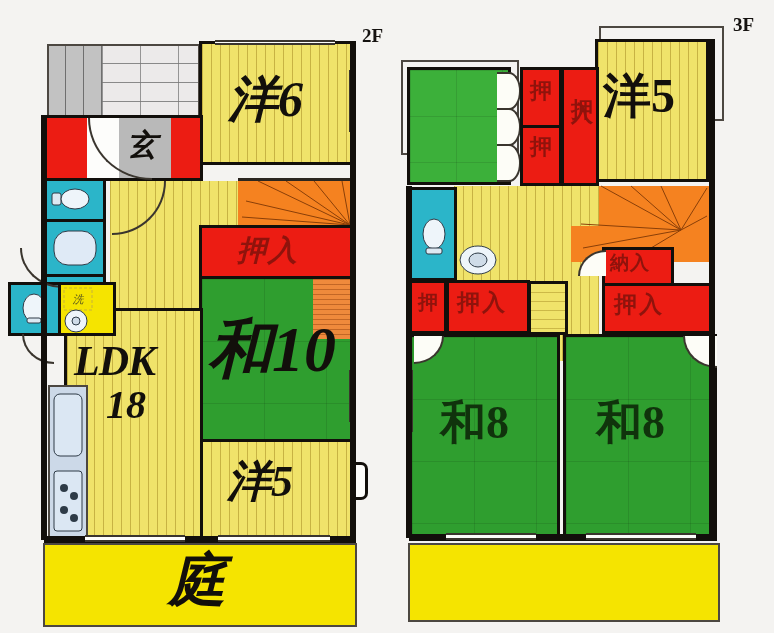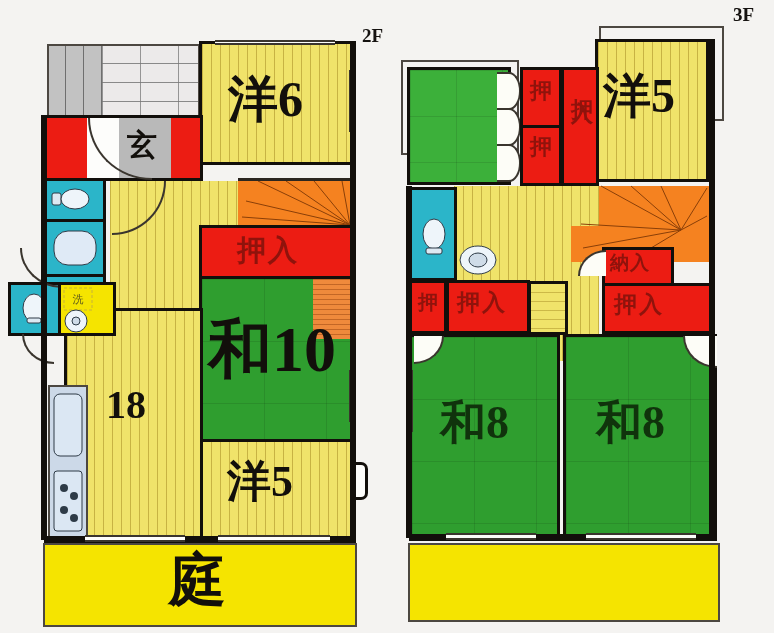--- a/index.html
+++ b/index.html
@@ -71,23 +71,23 @@
   .arc{position:absolute;border:2px solid #3a352e;border-radius:50%;
        background:transparent;}
   svg.icn{position:absolute;overflow:visible;}
 </style>
 </head>
 <body>
 
 <div id="plan">
 
   <div class="floor-tag" style="left:362px;top:25px;">2F</div>
-  <div class="floor-tag" style="left:733px;top:4px;">3F</div>
-
-  <div class="abs" style="left:0;top:0;width:390px;height:633px;">
+  <div class="floor-tag" style="left:733px;top:14px;">3F</div>
+
+  <div class="abs" style="left:0;top:0;width:390px;height:633px;font-style:italic;">
 
     <div class="abs gray-stripe" style="left:47px;top:44px;width:55px;height:74px;"></div>
     <div class="abs brick" style="left:102px;top:44px;width:98px;height:74px;"></div>
     <div class="abs thinline" style="left:47px;top:44px;width:153px;height:74px;"></div>
 
     <div class="abs wood-y" style="left:202px;top:44px;width:148px;height:118px;"></div>
     <div class="abs outline" style="left:199px;top:41px;width:154px;height:124px;"></div>
     <div class="lbl" style="left:228px;top:74px;font-size:50px;">洋6</div>
 
     <div class="abs" style="left:215px;top:40px;width:120px;height:5px;background:#fdfdfb;border-top:2px solid #3a352e;border-bottom:2px solid #3a352e;"></div>
@@ -133,20 +133,21 @@
     <div class="abs" style="left:349px;top:370px;width:5px;height:52px;background:#fdfdfb;border-left:2px solid #3a352e;border-right:2px solid #3a352e;"></div>
 
     <div class="abs wood-y" style="left:202px;top:442px;width:148px;height:97px;"></div>
     <div class="abs outline" style="left:199px;top:439px;width:154px;height:103px;"></div>
     <div class="lbl" style="left:227px;top:460px;font-size:44px;">洋5</div>
 
     <div class="abs" style="left:352px;top:462px;width:16px;height:38px;background:#fdfdfb;border:3px solid #120f0b;border-left:none;border-radius:0 7px 7px 0;"></div>
 
     <div class="abs wood-y" style="left:67px;top:311px;width:133px;height:228px;"></div>
     <div class="abs outline" style="left:64px;top:308px;width:139px;height:234px;"></div>
+    <div class="lbl" style="left:74px;top:340px;font-size:42px;letter-spacing:-1px;">LDK</div>
     <div class="lbl" style="left:106px;top:385px;font-size:40px;">18</div>
 
     <div class="abs water-c" style="left:47px;top:181px;width:56px;height:38px;"></div>
     <div class="abs outline" style="left:44px;top:178px;width:62px;height:44px;"></div>
     <svg class="icn" style="left:52px;top:186px;" width="44" height="26" viewBox="0 0 44 26">
       <rect x="0" y="7" width="9" height="12" rx="2" fill="#dde9f2" stroke="#2e3b47"></rect>
       <ellipse cx="23" cy="13" rx="14" ry="10" fill="#eef5fa" stroke="#2e3b47"></ellipse>
     </svg>
 
     <div class="abs water-c" style="left:47px;top:222px;width:56px;height:52px;"></div>

